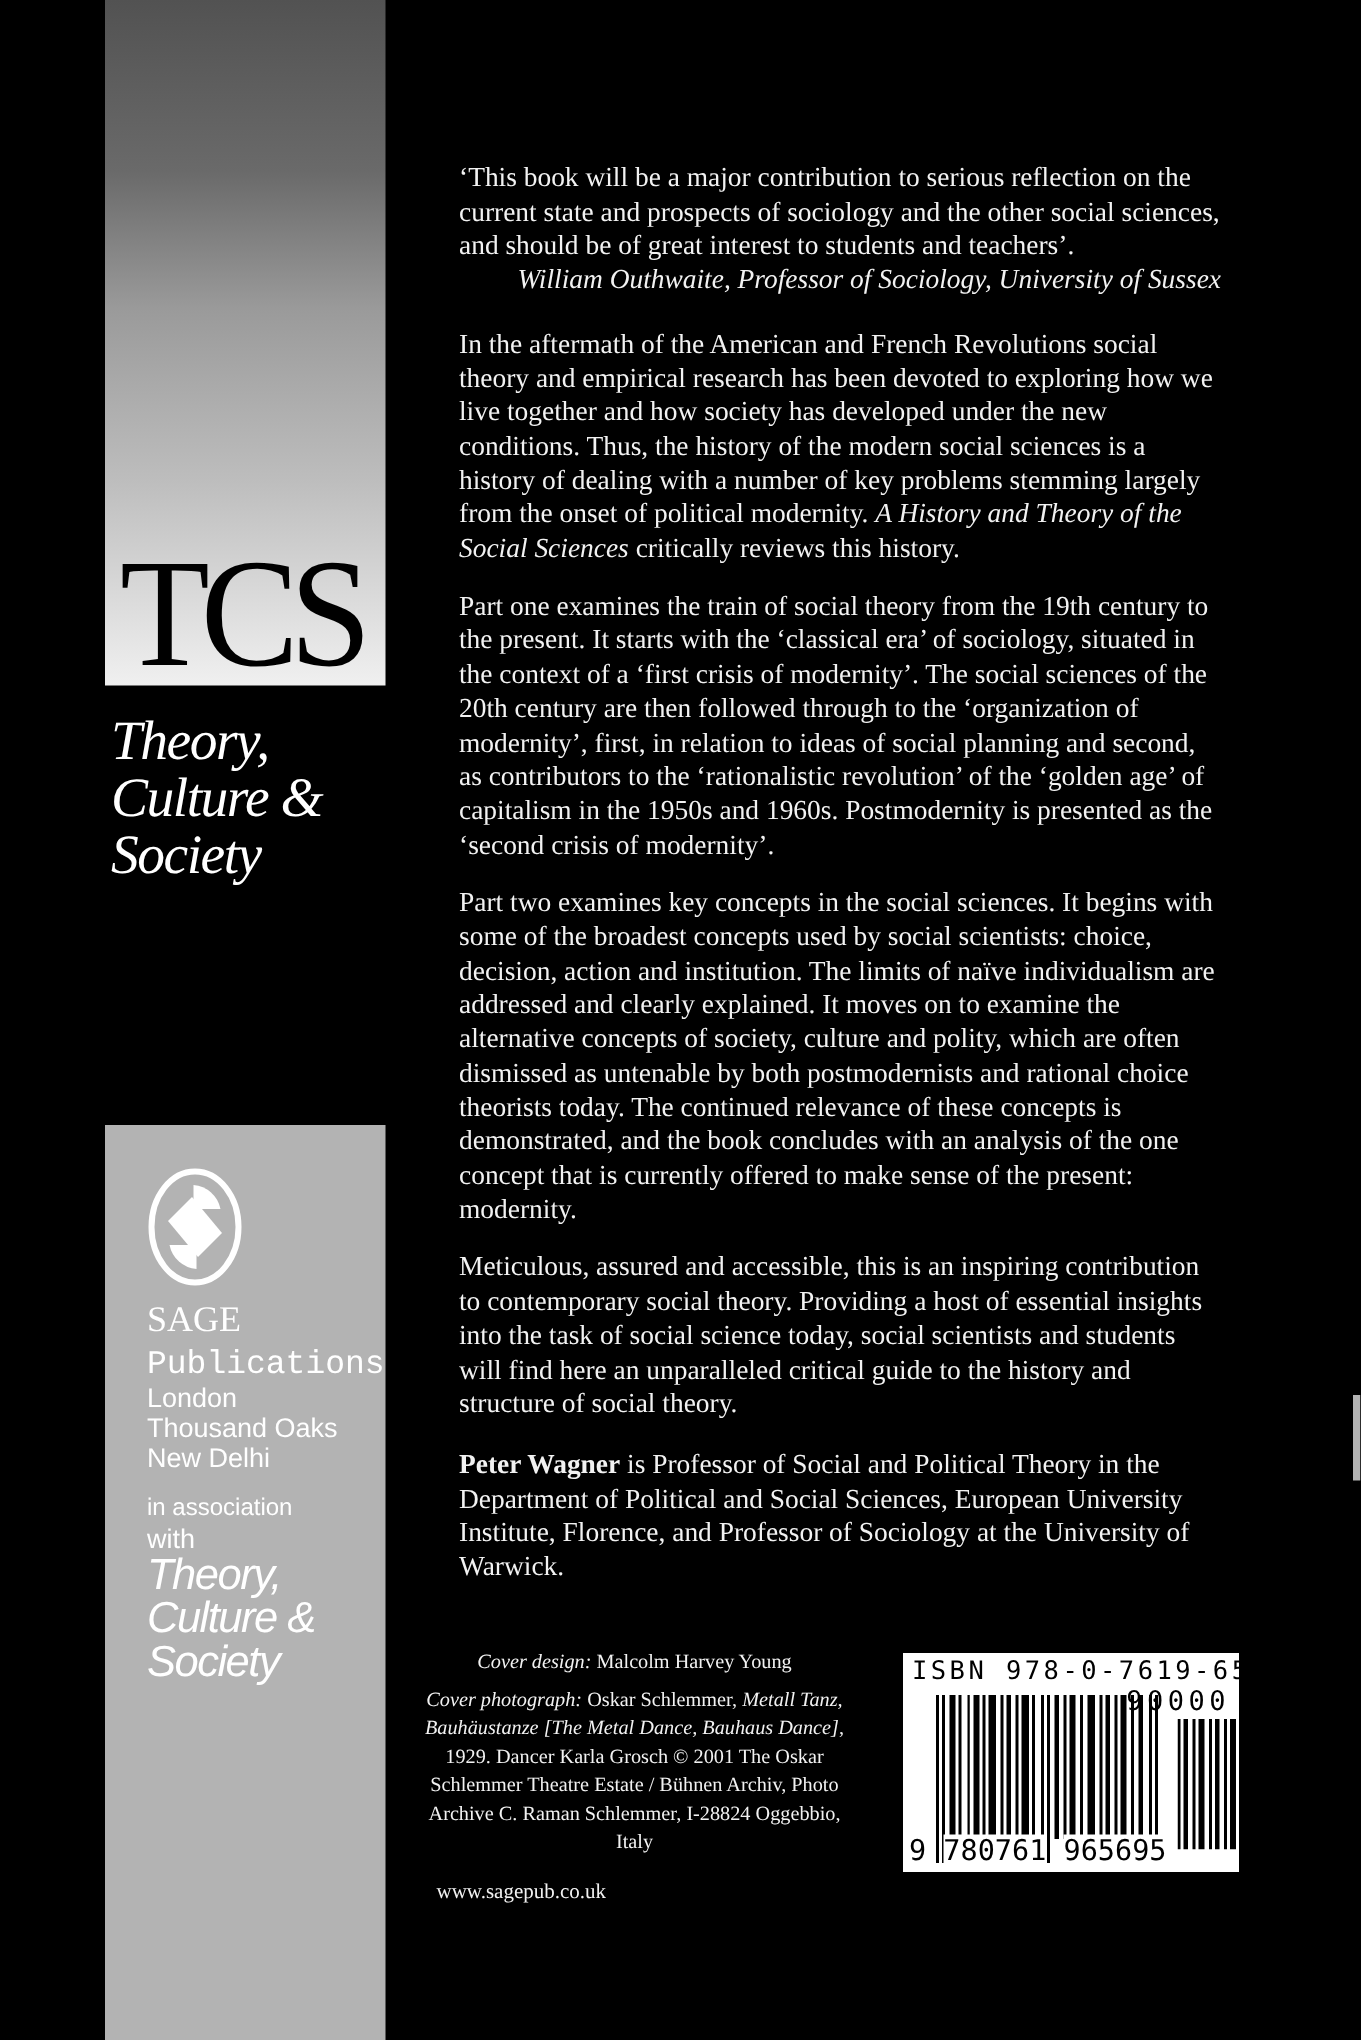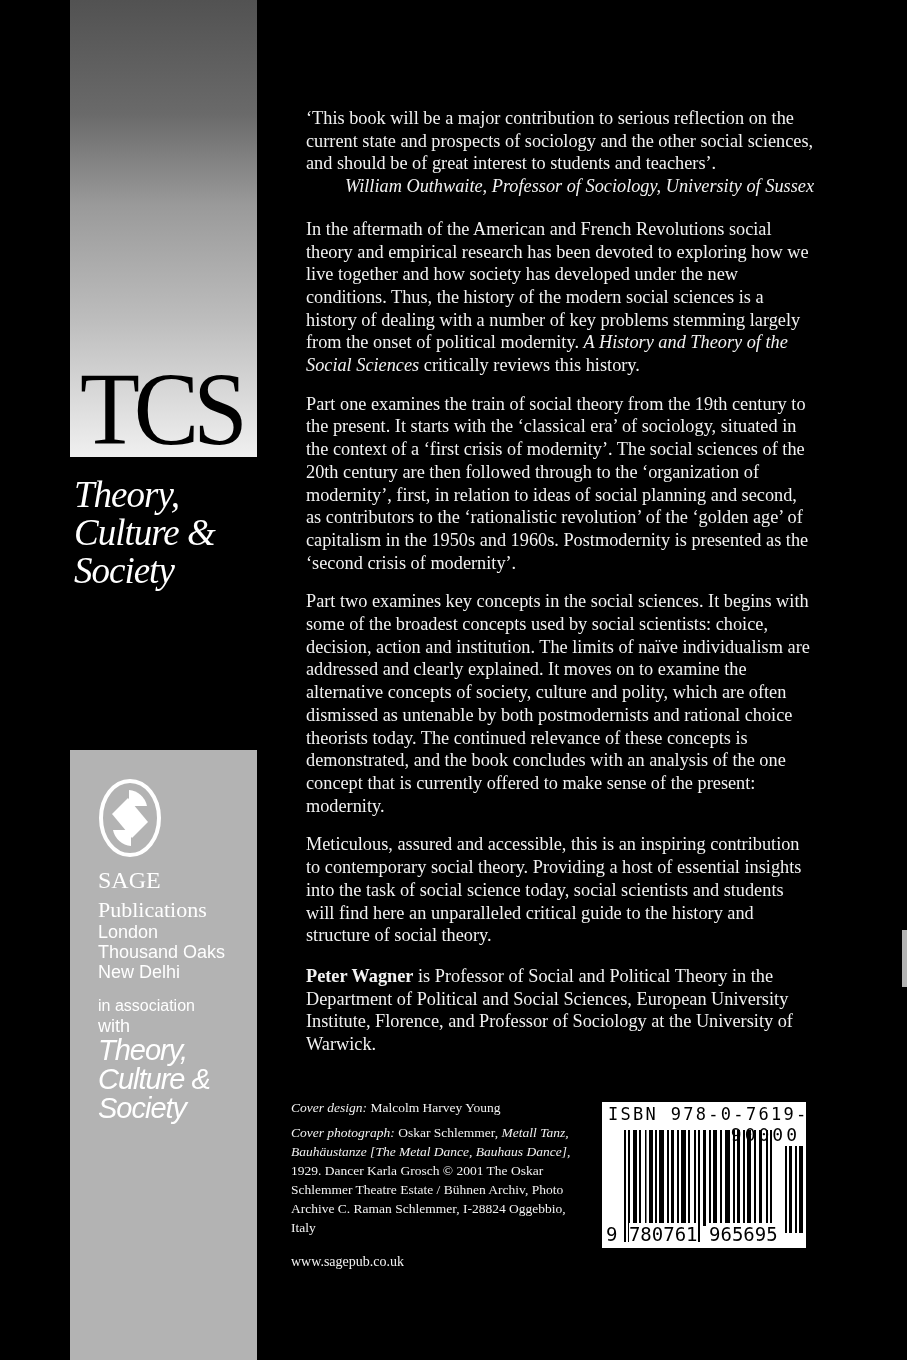--- a/index.html
+++ b/index.html
@@ -22,39 +22,39 @@
     }
     .series-title div { white-space: nowrap; }
     .grey-panel {
       position: absolute; left: 70px; top: 750px; width: 187px; height: 610px; background: #b3b3b3;
     }
     .sage-logo { position: absolute; left: 98px; top: 778px; width: 64px; height: 80px; }
     .publisher {
       position: absolute; left: 98px; top: 862px; color: #fff;
     }
     .publisher .sage { font-size: 24px; line-height: 36px; }
-    .publisher .pubs { font-family: Liberation Serif, serif; font-size: 22px; line-height: 24px; }
+    .publisher .pubs { font-family: Liberation Mono, monospace; font-size: 22px; line-height: 24px; }
     .publisher .city { font-family: "Liberation Sans", sans-serif; font-size: 18px; line-height: 20px; }
     .publisher .assoc { font-family: "Liberation Sans", sans-serif; font-size: 16px; line-height: 20px; margin-top: 14px; }
     .publisher .assoc-title { font-style: italic; font-size: 29px; line-height: 29px; letter-spacing: -1px; font-family: "Liberation Sans", sans-serif; }
     .text-col {
       position: absolute; left: 290px; top: 91px; width: 540px; font-size: 18.3px; line-height: 22.7px;
     }
     .text-col p { margin: 16px; }
     .quote { margin-bottom: 20px !important; }
     .attribution { text-align: right; font-style: italic; }
     .para { margin-bottom: 9px !important; }
     .bio { margin-top: 18px !important; }
     .credits {
-      position: absolute; left: 291px; top: 1098px; width: 300px; font-size: 13.5px; line-height: 19px;
+      position: absolute; left: 273px; top: 1098px; width: 300px; font-size: 13.5px; line-height: 19px; text-align: center;
     }
     .credits p { margin: 0 0 6px 0; }
     .url { position: absolute; left: 291px; top: 1254px; font-size: 14px; }
     .barcode-box {
-      position: absolute; left: 602px; top: 1102px; width: 204px; height: 146px; background: #fff; color: #000;
+      position: absolute; left: 602px; top: 1102px; width: 224px; height: 146px; background: #fff; color: #000;
     }
     .isbn-label {
       position: absolute; left: 6px; top: 2px; font-family: "DejaVu Sans Mono", monospace; font-size: 17px; letter-spacing: 2.3px; white-space: nowrap;
     }
     .addon-num {
       position: absolute; right: 6px; top: 22px; font-family: "DejaVu Sans Mono", monospace; font-size: 18px; letter-spacing: 3px;
     }
     .bars-main { position: absolute; left: 22px; top: 28px; width: 150px; height: 112px; }
     .bars-addon { position: absolute; left: 183px; top: 44px; width: 70px; height: 87px; }
     .ean-num {

